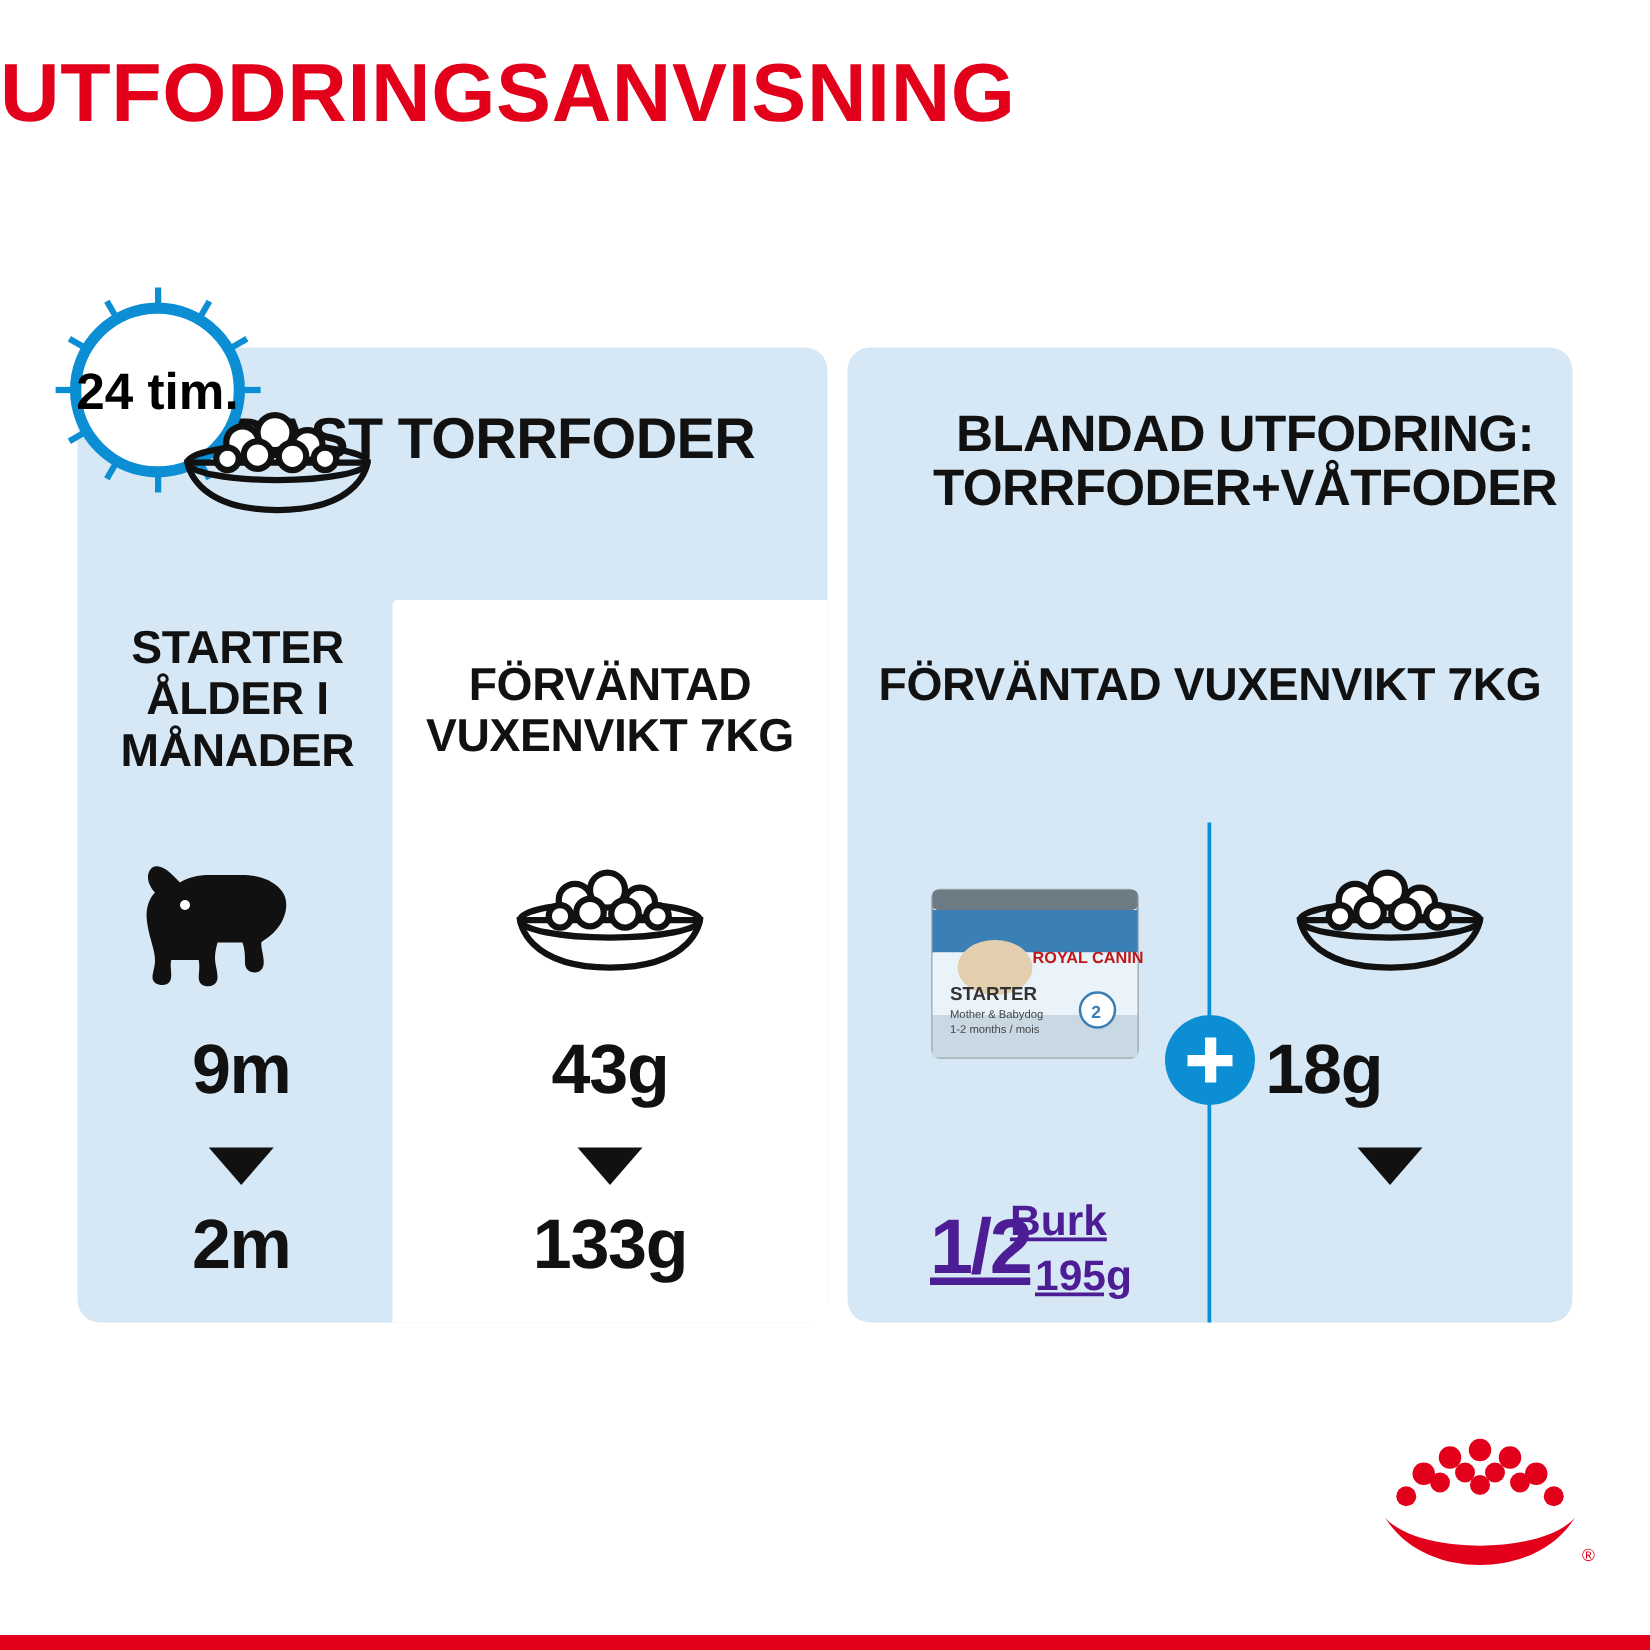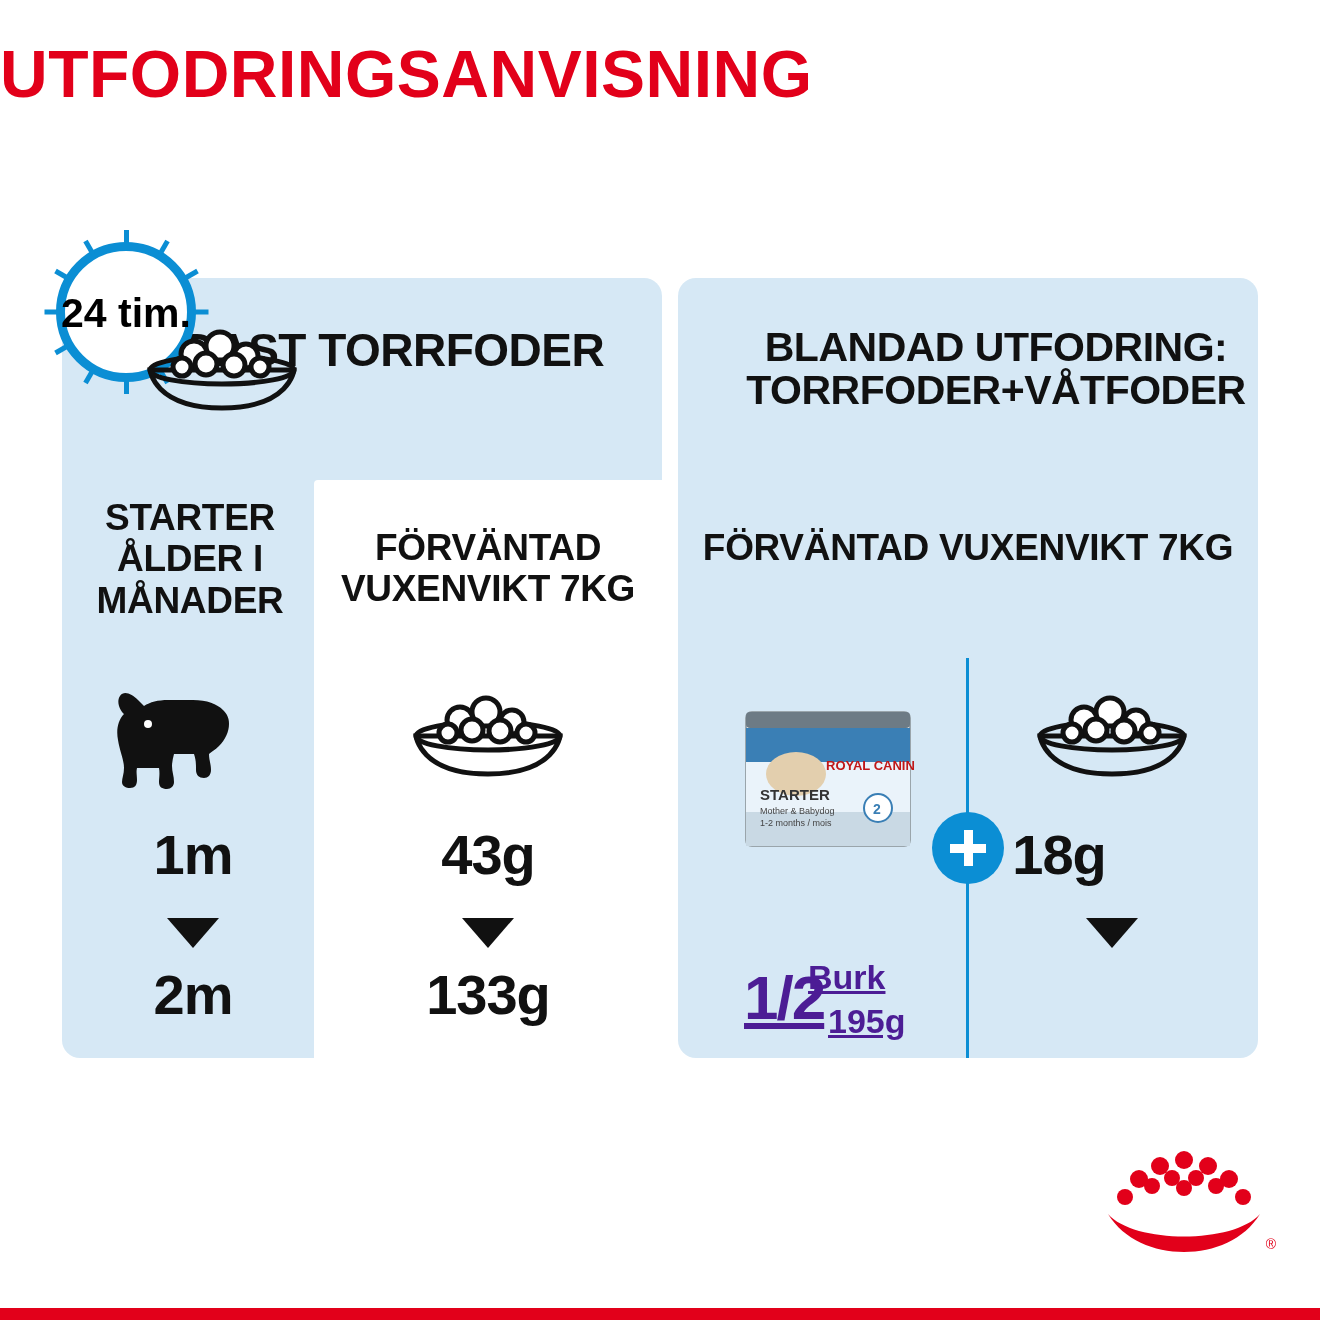--- a/index.html
+++ b/index.html
@@ -242,21 +242,21 @@
         <circle cx="88" cy="34" r="14" fill="#fff"></circle>
         <circle cx="114" cy="44" r="12" fill="#fff"></circle>
         <circle cx="74" cy="52" r="11" fill="#fff"></circle>
         <circle cx="102" cy="53" r="11" fill="#fff"></circle>
         <circle cx="128" cy="55" r="9" fill="#fff"></circle>
         <circle cx="50" cy="55" r="9" fill="#fff"></circle>
       </g>
     </svg>
   </div>
 
-  <div class="val val-lg" style="left:88px; top:822px; width:210px;">1m</div>
+  <div class="val val-lg" style="left:88px; top:822px; width:210px;">9m</div>
   <div class="arrow-down" style="left:167px; top:918px;"></div>
   <div class="val val-lg" style="left:88px; top:962px; width:210px;">2m</div>
 
   <div class="val val-lg" style="left:378px; top:822px; width:220px;">43g</div>
   <div class="arrow-down" style="left:462px; top:918px;"></div>
   <div class="val val-lg" style="left:368px; top:962px; width:240px;">133g</div>
 
   <div class="icon-wrap" style="left:738px; top:700px; width:180px; height:150px;">
     <svg viewBox="0 0 180 150" width="180" height="150">
       <rect x="8" y="12" width="164" height="134" rx="6" fill="#ffffff" stroke="#9aa5ab" stroke-width="2"></rect>

